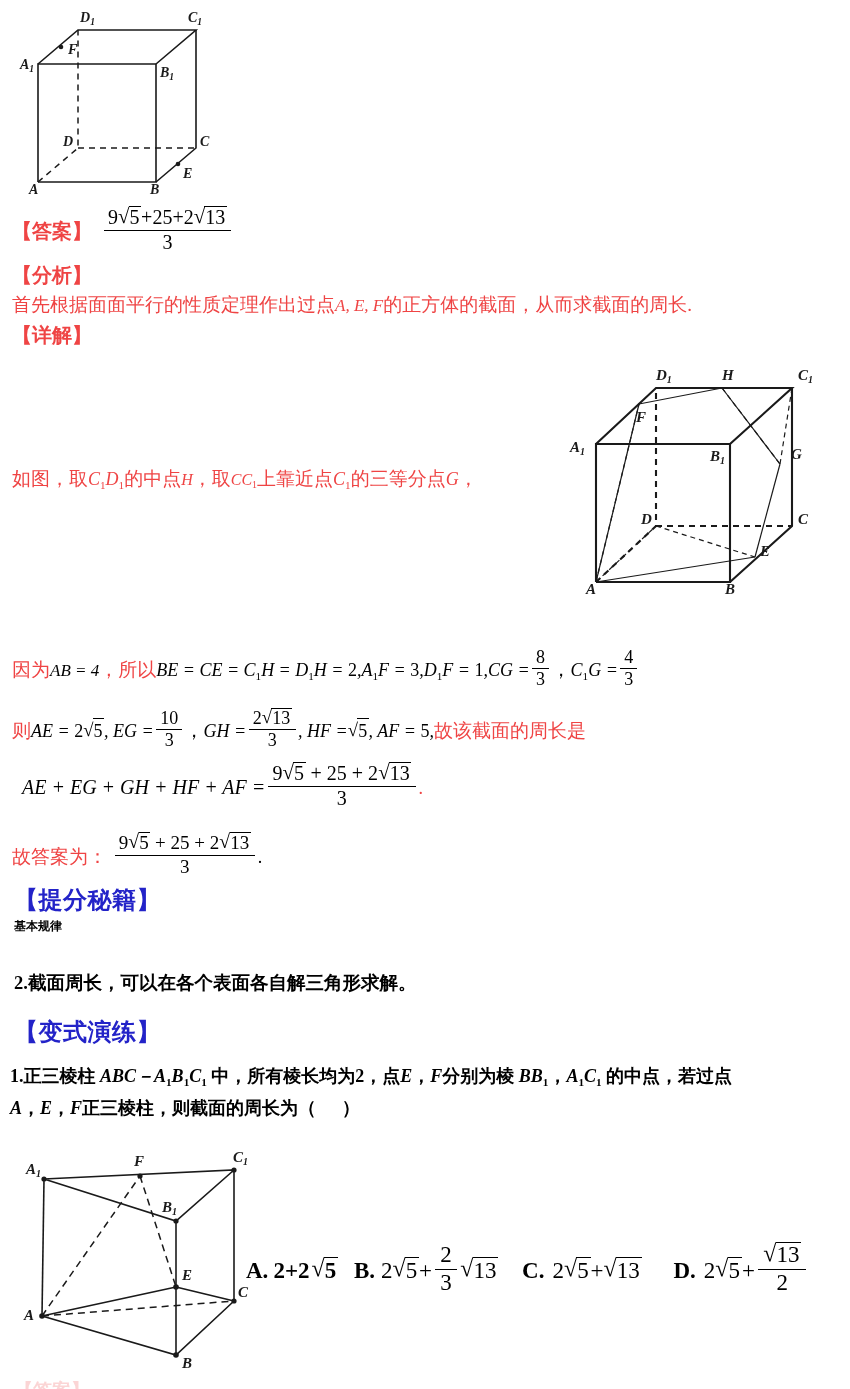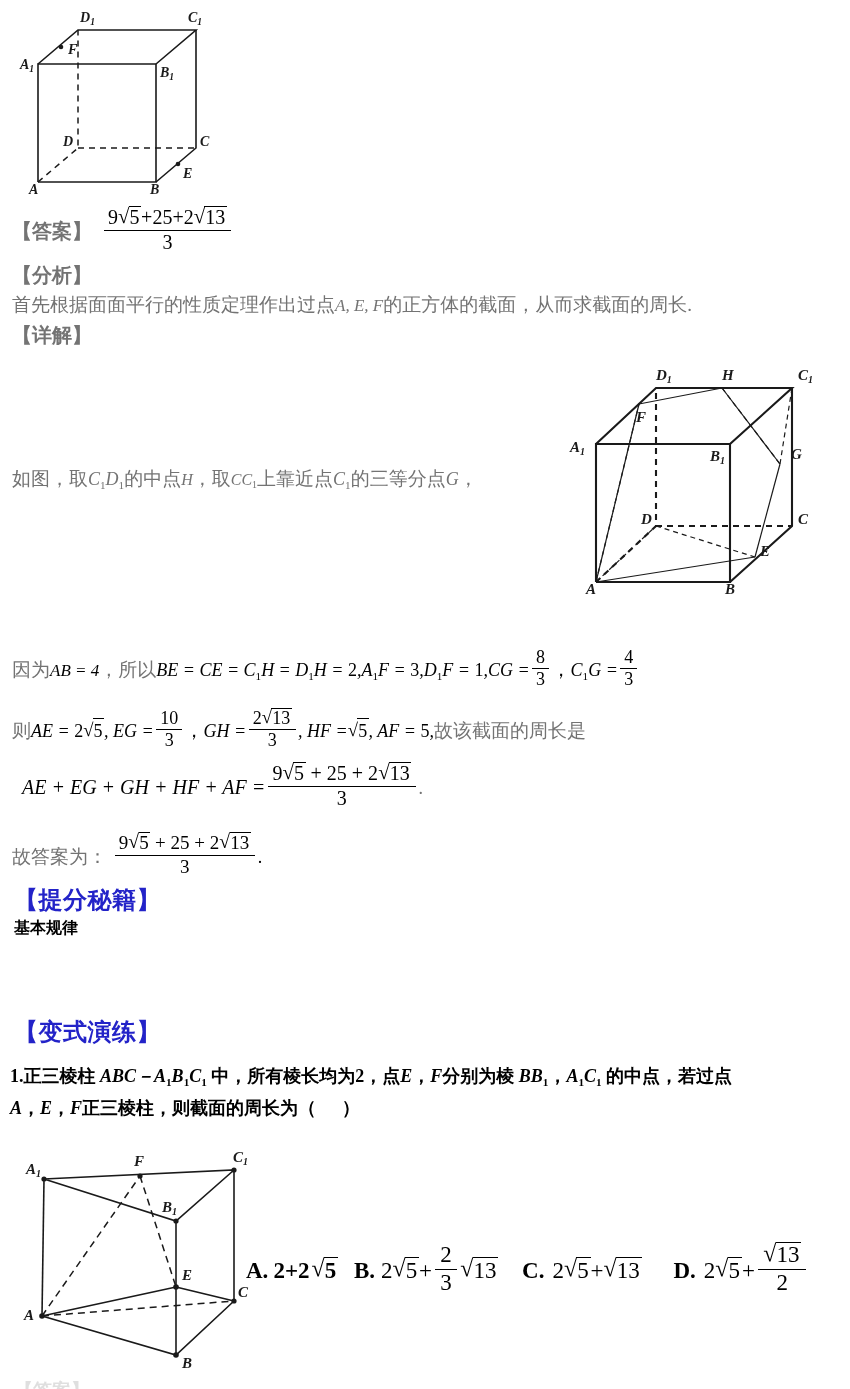--- a/index.html
+++ b/index.html
@@ -14,21 +14,21 @@
     overflow: hidden;
     font-family: "Liberation Serif", "DejaVu Serif", serif;
     color: #000000;
   }
   .page { position: relative; width: 712px; height: 1389px; }
 
   
   .abs { position: absolute; }
 
   
-  .red      { color: #737373; }
+  .red      { color: #ef4444; }
   .blue     { color: #2323c8; }
   .black    { color: #000000; }
   .cn       { font-family: "Liberation Serif", "DejaVu Serif", serif; }
   .cn-b     { font-weight: bold; }
   .mi       { font-family: "Liberation Serif", "DejaVu Serif", serif;
               font-style: italic; }
   .mn       { font-family: "Liberation Serif", "DejaVu Serif", serif;
               font-style: normal; }
   .hdr      { font-size: 24px; font-weight: bold; letter-spacing: .5px; }
   .bodytext { font-size: 19px; line-height: 1.35; white-space: nowrap; }
@@ -190,22 +190,23 @@
   <div class="abs bodytext black" style="left:22px; top:762px;">
     <span class="math" style="font-size:20px;">AE + EG + GH + HF + AF =</span><span class="math" style="font-size:20px;"><span class="frac"><span class="num"><span class="mn">9</span><span class="sqrt"><span class="rad">5</span></span><span class="mn">&nbsp;+ 25 + 2</span><span class="sqrt"><span class="rad">13</span></span></span><span class="den mn">3</span></span></span><span class="mn red" style="font-size:18px;">.</span>
   </div>
 
   <div class="abs bodytext" style="left:12px; top:832px;">
     <span class="cn red">故答案为：</span><span class="math black" style="font-size:19px; margin-left:5px;"><span class="frac"><span class="num"><span class="mn">9</span><span class="sqrt"><span class="rad">5</span></span><span class="mn">&nbsp;+ 25 + 2</span><span class="sqrt"><span class="rad">13</span></span></span><span class="den mn">3</span></span></span><span class="mn black" style="font-size:18px;">.</span>
   </div>
 
   <div class="abs cn hdr blue" style="left:14px; top:884px;">【提分秘籍】</div>
 
-  <div class="abs cn cn-b black" style="left:14px; top:918px; font-size:16px;">基本规律</div>
-
+  <div class="abs cn cn-b black" style="left:14px; top:918px; font-size:12px;">基本规律</div>
+
+  <div class="abs cn cn-b black" style="left:14px; top:970px; font-size:18.5px;">2.截面周长，可以在各个表面各自解三角形求解。</div>
 
   <div class="abs cn hdr blue" style="left:14px; top:1016px;">【变式演练】</div>
 
   <div class="abs bodytext black cn-b" style="left:10px; top:1064px; font-size:18px;">
     <span class="cn cn-b">1.</span><span class="cn cn-b">正三棱柱</span><span class="math cn-b" style="font-style:italic;">&nbsp;ABC－A<span class="subn">1</span>B<span class="subn">1</span>C<span class="subn">1</span>&nbsp;</span><span class="cn cn-b">中，所有棱长均为</span><span class="mn cn-b">2</span><span class="cn cn-b">，点</span><span class="mi cn-b">E</span><span class="cn cn-b">，</span><span class="mi cn-b">F</span><span class="cn cn-b">分别为棱</span><span class="math cn-b">&nbsp;BB<span class="subn">1</span></span><span class="cn cn-b">，</span><span class="math cn-b">A<span class="subn">1</span>C<span class="subn">1</span>&nbsp;</span><span class="cn cn-b">的中点，若过点</span>
   </div>
 
   <div class="abs bodytext black cn-b" style="left:10px; top:1096px; font-size:18px;">
     <span class="mi cn-b">A</span><span class="cn cn-b">，</span><span class="mi cn-b">E</span><span class="cn cn-b">，</span><span class="mi cn-b">F</span><span class="cn cn-b">正三棱柱，则截面的周长为（</span><span class="cn cn-b" style="margin-left:26px;">）</span>
   </div>

